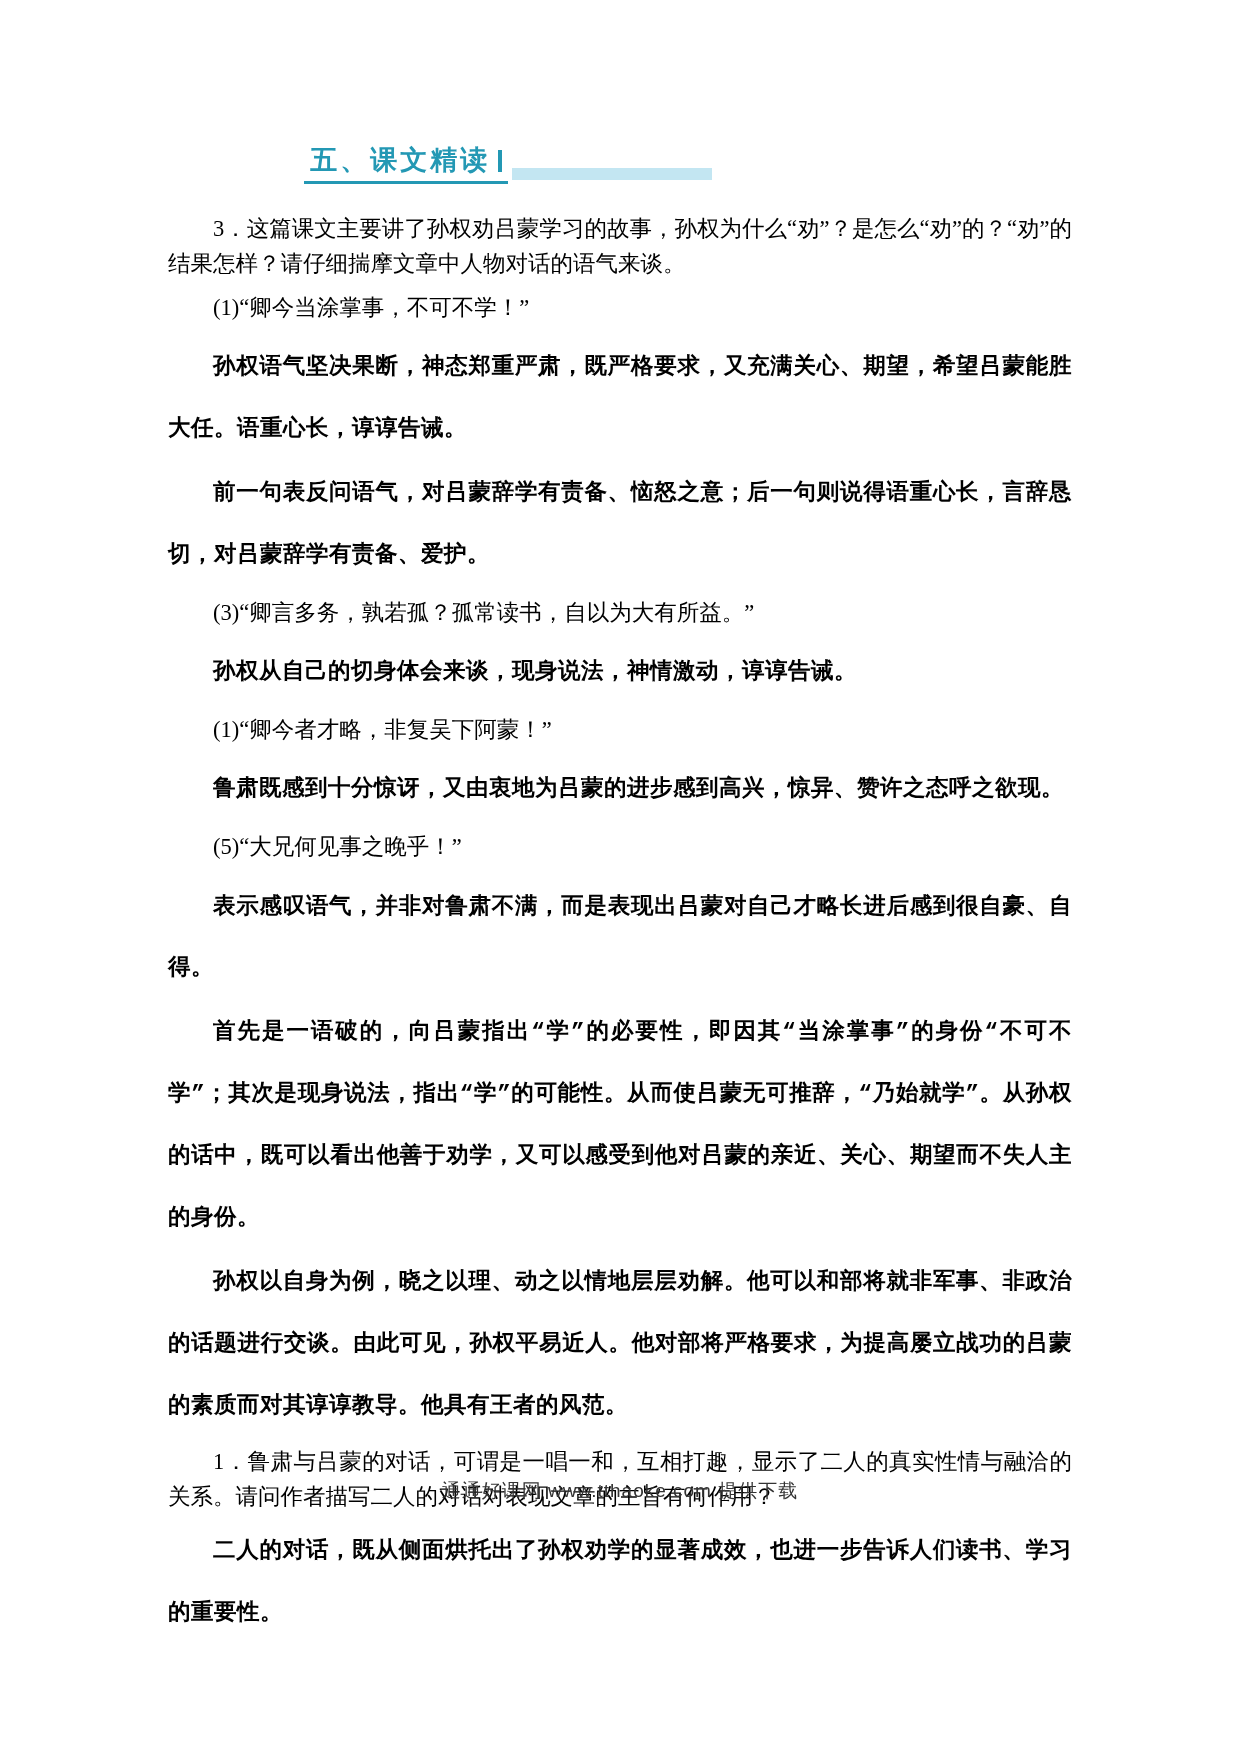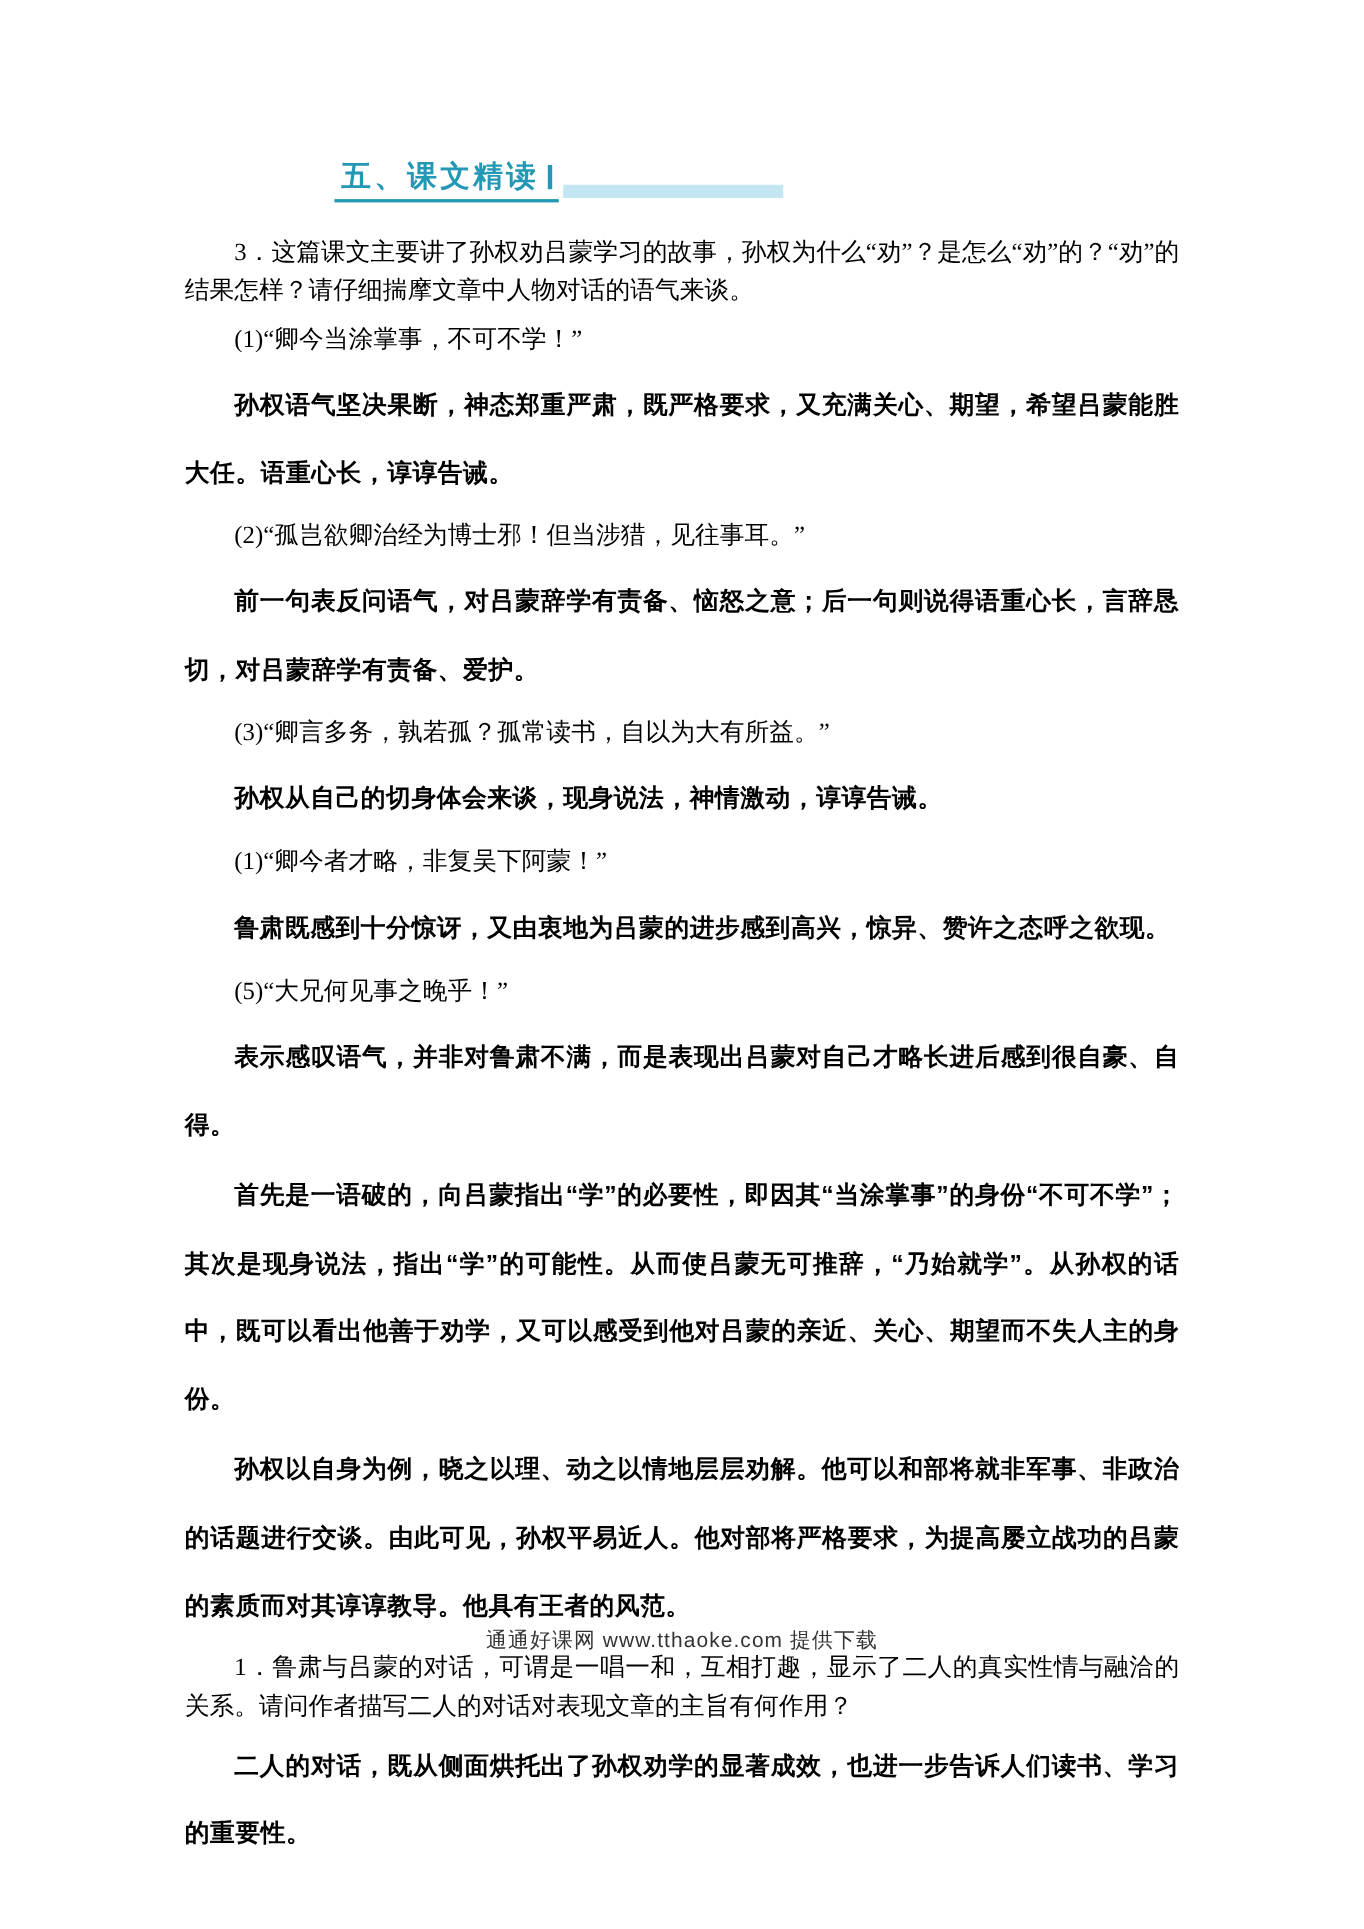--- a/index.html
+++ b/index.html
@@ -66,21 +66,21 @@
     line-height: 1.55;
     margin-bottom: 6px;
     margin-top: 8px;
   }
   p.quote {
     font-family: "Liberation Serif", "DejaVu Serif", serif;
     line-height: 1.75;
     margin: 6px 0 10px 0;
   }
   p.answer {
-    font-family: Liberation Sans, sans-serif;
+    font-family: Liberation Mono, monospace;
     font-weight: bold;
     line-height: 2.75;
     margin: 0 0 2px 0;
     letter-spacing: 0.5px;
   }
   
   .footer {
     position: absolute;
     left: 0;
     top: 1478px;
@@ -99,21 +99,20 @@
 
   <div class="header-row">
     <span class="badge">五、课文精读</span>
     <span class="badge-bar"></span>
   </div>
 
   <div class="content">
       <p class="question">3．这篇课文主要讲了孙权劝吕蒙学习的故事，孙权为什么“劝”？是怎么“劝”的？“劝”的结果怎样？请仔细揣摩文章中人物对话的语气来谈。</p>
       <p class="quote">(1)“卿今当涂掌事，不可不学！”</p>
       <p class="answer">孙权语气坚决果断，神态郑重严肃，既严格要求，又充满关心、期望，希望吕蒙能胜大任。语重心长，谆谆告诫。</p>
-      <p class="quote">(2)“孤岂欲卿治经为博士邪！但当涉猎，见往事耳。”</p>
       <p class="answer">前一句表反问语气，对吕蒙辞学有责备、恼怒之意；后一句则说得语重心长，言辞恳切，对吕蒙辞学有责备、爱护。</p>
       <p class="quote">(3)“卿言多务，孰若孤？孤常读书，自以为大有所益。”</p>
       <p class="answer">孙权从自己的切身体会来谈，现身说法，神情激动，谆谆告诫。</p>
       <p class="quote">(1)“卿今者才略，非复吴下阿蒙！”</p>
       <p class="answer">鲁肃既感到十分惊讶，又由衷地为吕蒙的进步感到高兴，惊异、赞许之态呼之欲现。</p>
       <p class="quote">(5)“大兄何见事之晚乎！”</p>
       <p class="answer">表示感叹语气，并非对鲁肃不满，而是表现出吕蒙对自己才略长进后感到很自豪、自得。</p>
       <p class="answer">首先是一语破的，向吕蒙指出“学”的必要性，即因其“当涂掌事”的身份“不可不学”；其次是现身说法，指出“学”的可能性。从而使吕蒙无可推辞，“乃始就学”。从孙权的话中，既可以看出他善于劝学，又可以感受到他对吕蒙的亲近、关心、期望而不失人主的身份。</p>
       <p class="answer">孙权以自身为例，晓之以理、动之以情地层层劝解。他可以和部将就非军事、非政治的话题进行交谈。由此可见，孙权平易近人。他对部将严格要求，为提高屡立战功的吕蒙的素质而对其谆谆教导。他具有王者的风范。</p>
       <p class="question">1．鲁肃与吕蒙的对话，可谓是一唱一和，互相打趣，显示了二人的真实性情与融洽的关系。请问作者描写二人的对话对表现文章的主旨有何作用？</p>

